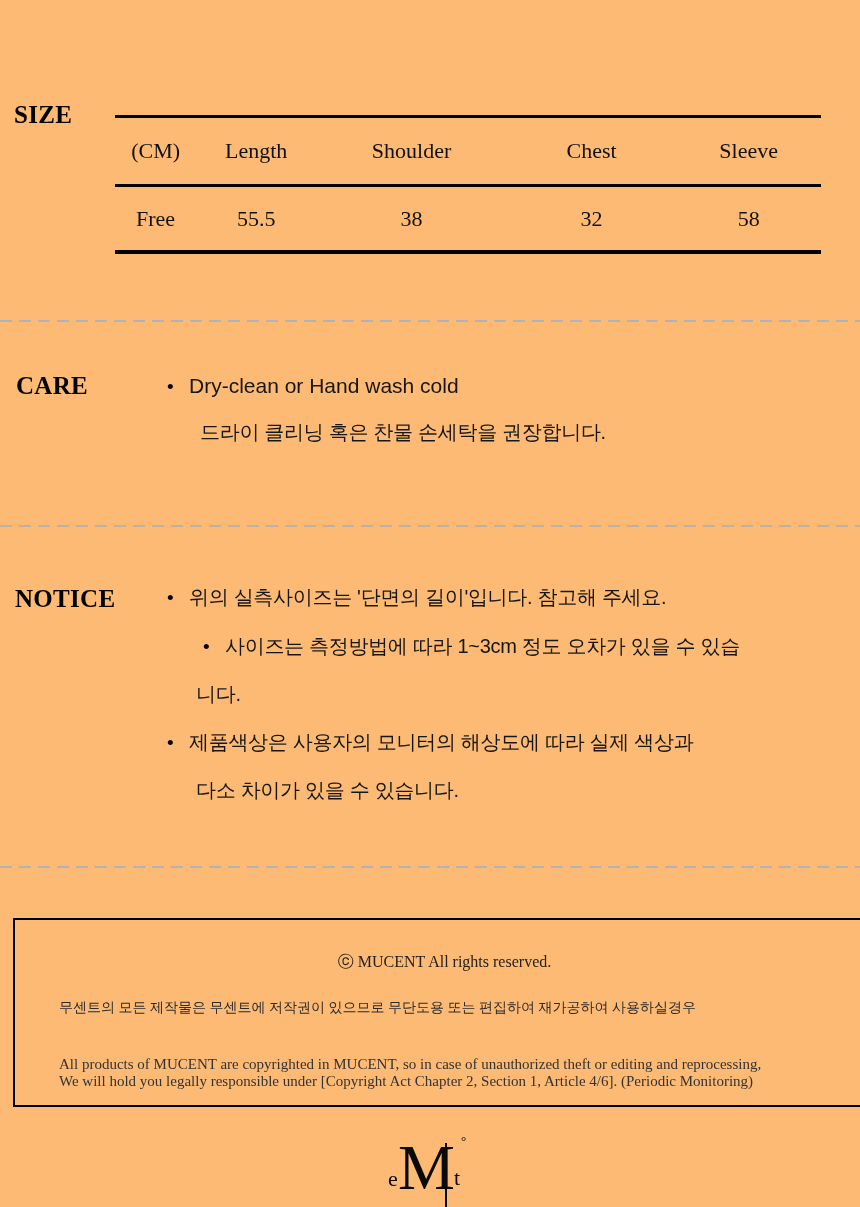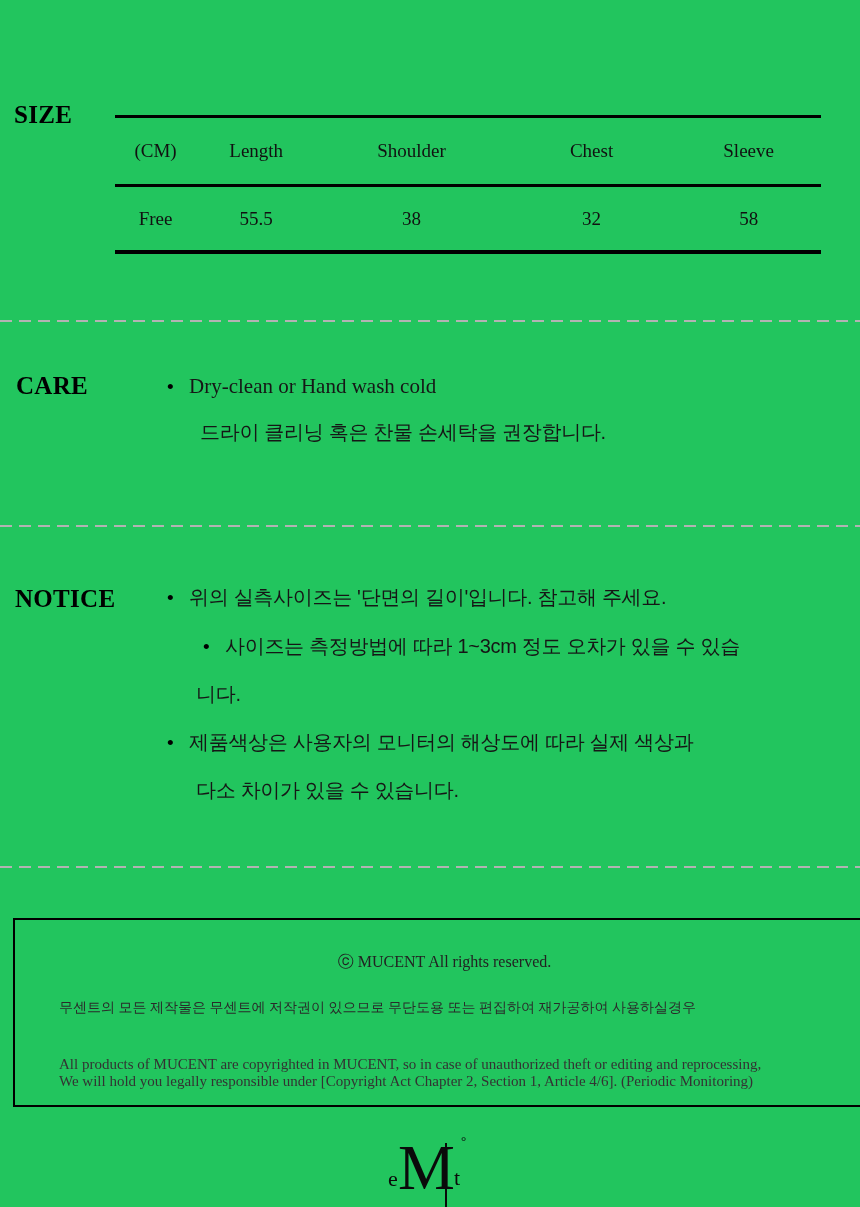--- a/index.html
+++ b/index.html
@@ -1,37 +1,37 @@
 <!DOCTYPE html>
 <html><head>
 <meta charset="utf-8">
 <style>
   html,body { margin:0; padding:0; background:#ffffff; }
   .page {
-    position:relative; width:860px; height:1207px; background:#22c55e;
+    position:relative; width:860px; height:1207px; background:#fdba74;
     overflow:hidden; color:#111;
   }
-  .serif { font-family:Liberation Serif, serif; }
+  .serif { font-family:Liberation Sans, sans-serif; }
   .sans  { font-family:"Liberation Sans","DejaVu Sans",sans-serif; }
 
   .heading {
     position:absolute;
     font-family:"Liberation Serif","DejaVu Serif",serif;
     font-weight:700; font-size:25px; color:#000; letter-spacing:0.3px;
   }
   .heading-size   { left:14px;  top:101px; }
   .heading-care   { left:16px;  top:372px; }
   .heading-notice { left:15px;  top:585px; }
 
   
   .size-table {
     position:absolute; left:115px; top:115px; width:706px;
     border-collapse:collapse; table-layout:fixed;
     font-family:"Liberation Serif","DejaVu Serif",serif;
-    font-size:19px; color:#111;
+    font-size:22px; color:#111;
     border-top:3px solid #000; border-bottom:4px solid #000;
   }
   .size-table thead tr { border-bottom:3px solid #000; }
   .size-table th { font-weight:400; height:64px; text-align:center; }
   .size-table td { height:61px; text-align:center; }
 
   
   .divider {
     position:absolute; left:0; width:860px; height:2px;
     background-image:repeating-linear-gradient(90deg,#b3b3b3 0 12px,transparent 12px 19px);

